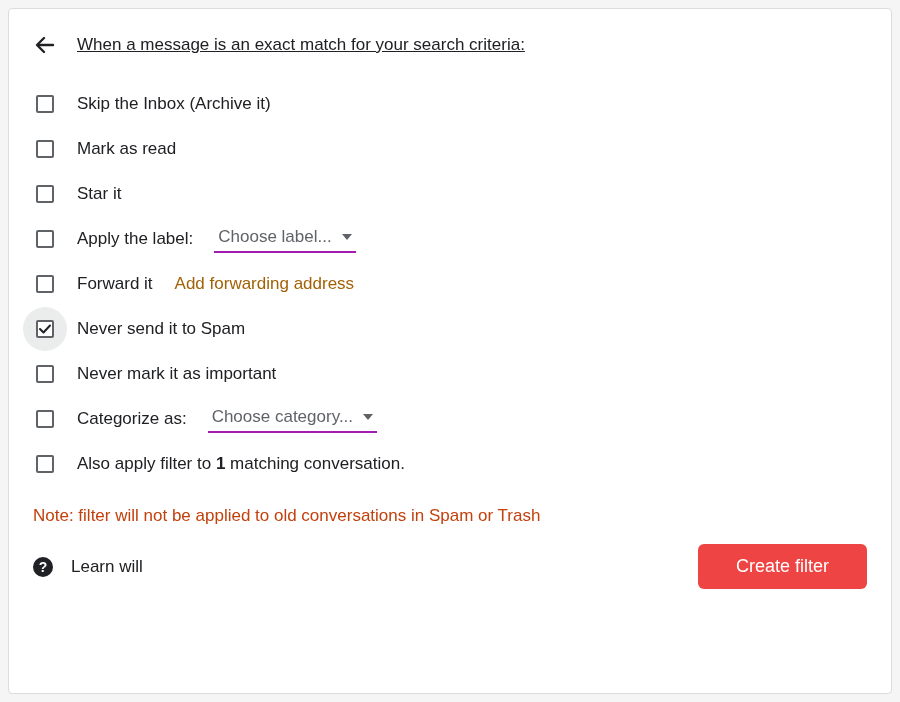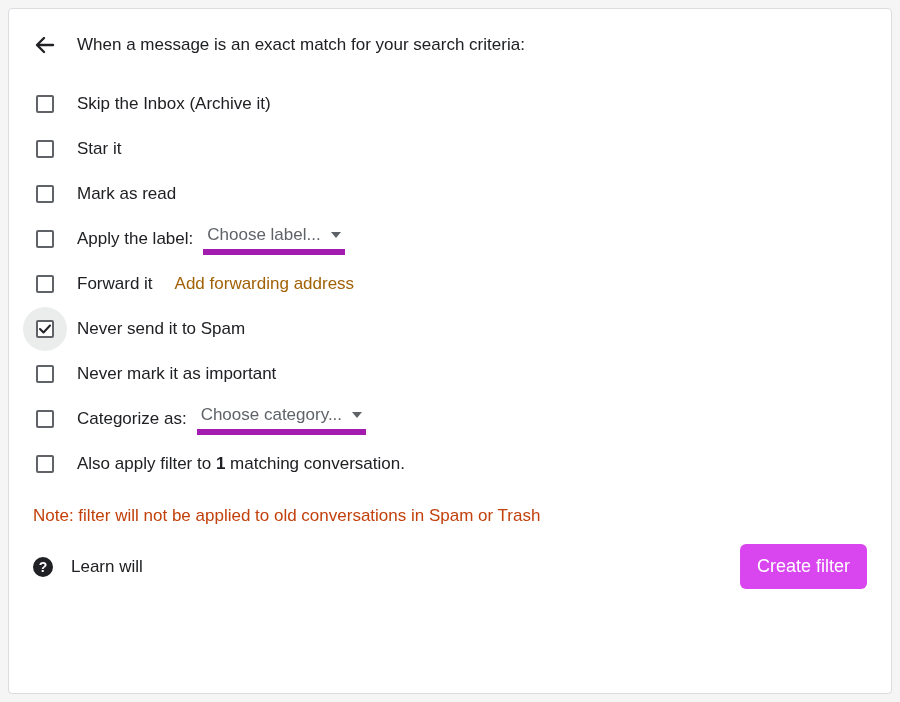--- a/index.html
+++ b/index.html
@@ -24,20 +24,21 @@
     .header {
       display: flex;
       align-items: center;
       gap: 20px;
       margin-bottom: 24px;
     }
     .back-icon svg { display: block; }
     .title {
       font-size: 17px;
       color: #202124;
+      text-decoration: underline;
     }
     .options {
       display: flex;
       flex-direction: column;
       gap: 0;
     }
     .option-row {
       display: flex;
       align-items: center;
       min-height: 45px;
@@ -68,24 +69,24 @@
     .cb svg { display: none; }
     .cb.checked svg { display: block; }
     .opt-label {
       font-size: 17px;
       color: #202124;
     }
     .select {
       display: inline-flex;
       align-items: center;
       gap: 10px;
-      margin-left: 10px;
+      margin-left: 21px;
       color: #5f6368;
       font-size: 17px;
-      border-bottom: 6px solid #a21caf;
+      border-bottom: 2px solid #a21caf;
       padding: 2px 4px 4px 4px;
     }
     .select .tri {
       width: 0; height: 0;
       border-left: 5px solid transparent;
       border-right: 5px solid transparent;
       border-top: 6px solid #5f6368;
     }
     .link {
       color: #a16207;
@@ -118,26 +119,26 @@
       font-weight: bold;
       display: flex;
       align-items: center;
       justify-content: center;
     }
     .learn-more {
       font-size: 17px;
       color: #202124;
     }
     .create-btn {
-      background: #d946ef;
+      background: #ef4444;
       color: #fff;
       border: none;
       border-radius: 6px;
       font-size: 18px;
-      padding: 12px 17px;
+      padding: 12px 38px;
       cursor: pointer;
     }
     .bold { font-weight: bold; }
   </style>
 </head>
 <body>
 
 <div class="dialog">
 
   <div class="header">
@@ -156,28 +157,28 @@
       <span class="cb-wrap">
         <span class="cb"></span>
       </span>
       <span class="opt-label">Skip the Inbox (Archive it)</span>
     </div>
 
     <div class="option-row">
       <span class="cb-wrap">
         <span class="cb"></span>
       </span>
+      <span class="opt-label">Mark as read</span>
+    </div>
+
+    <div class="option-row">
+      <span class="cb-wrap">
+        <span class="cb"></span>
+      </span>
       <span class="opt-label">Star it</span>
-    </div>
-
-    <div class="option-row">
-      <span class="cb-wrap">
-        <span class="cb"></span>
-      </span>
-      <span class="opt-label">Mark as read</span>
     </div>
 
     <div class="option-row">
       <span class="cb-wrap">
         <span class="cb"></span>
       </span>
       <span class="opt-label">Apply the label:</span>
       <span class="select">
         <span>Choose label...</span>
         <span class="tri"></span>

